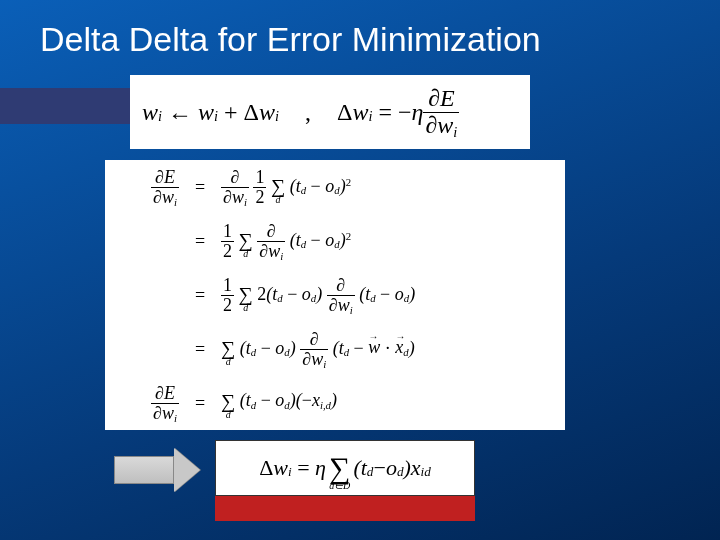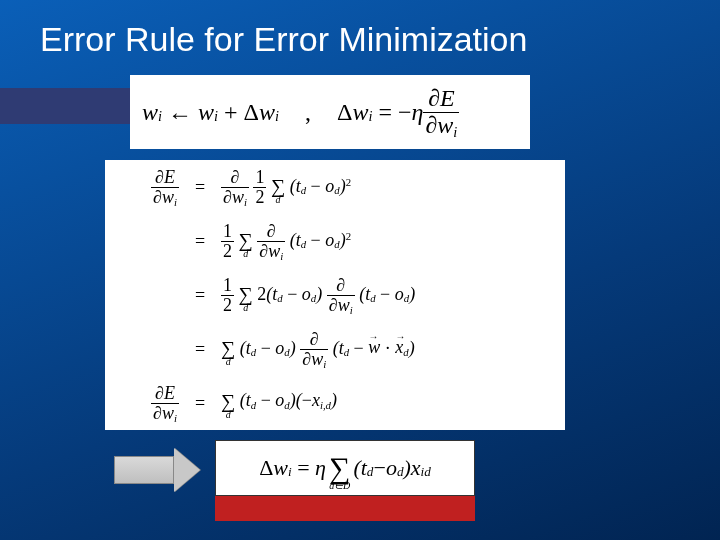--- a/index.html
+++ b/index.html
@@ -196,21 +196,21 @@
   }
   .bigsum .sig { font-size: 30px; line-height: 0.85; }
   .bigsum .sidx { font-size: 10px; font-style: italic; line-height: 1; }
   .bigsum .sidx-top { font-size: 10px; height: 10px; }
 
   .partial { font-style: normal; }
 </style>
 </head>
 <body>
 
-<div class="title">Error Rule for Error Minimization</div>
+<div class="title">Delta Delta for Error Minimization</div>
 
 <div class="topbar"></div>
 
 <div class="eq1-wrap">
   <div class="eq-row">
     <span>w</span><span class="sub">i</span>
     &nbsp;<span style="font-style:normal">←</span>&nbsp;
     <span>w</span><span class="sub">i</span>
     &nbsp;<span style="font-style:normal">+</span>&nbsp;
     <span style="font-style:normal">Δ</span><span>w</span><span class="sub">i</span>

